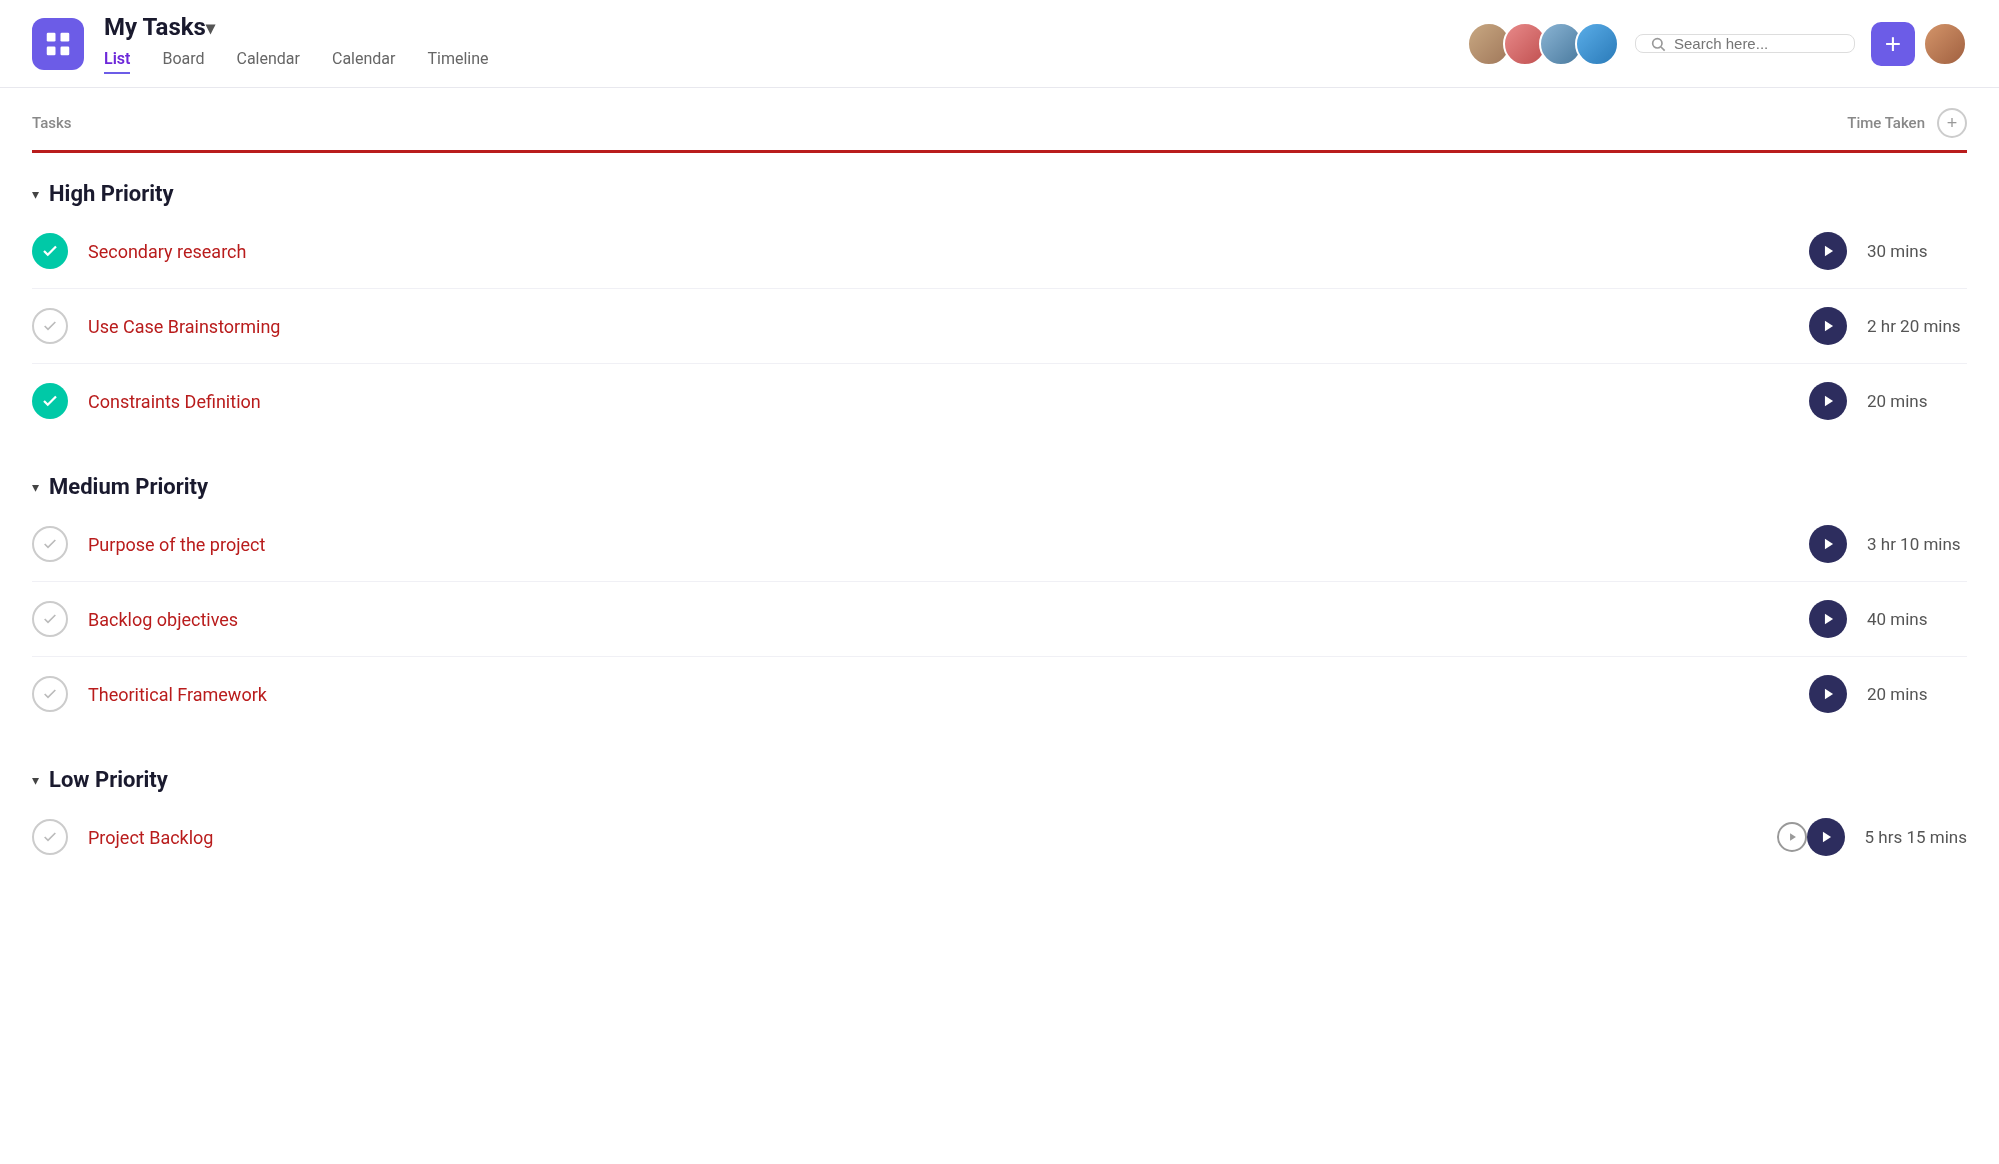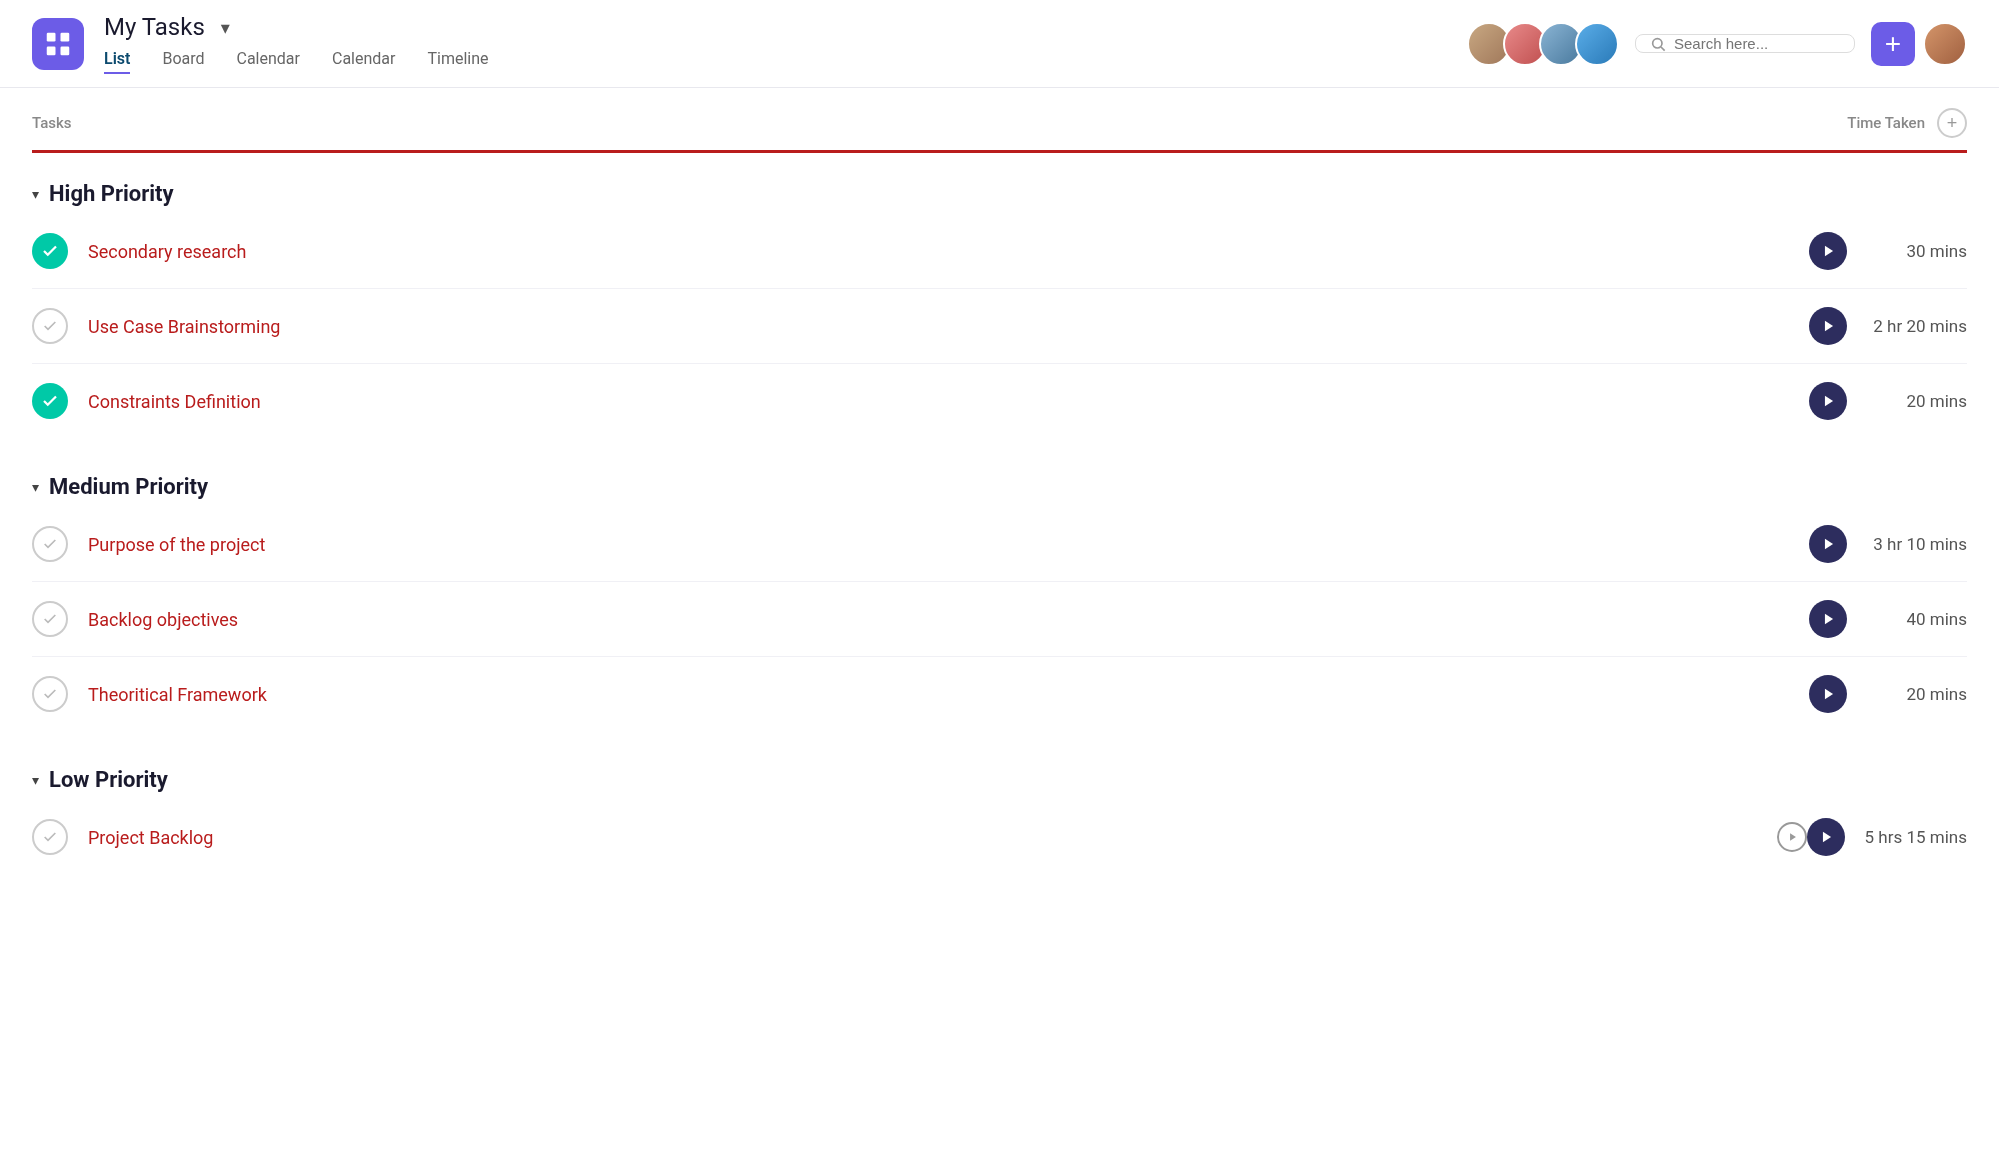--- a/index.html
+++ b/index.html
@@ -39,23 +39,23 @@
 
     .title-nav {
       display: flex;
       flex-direction: column;
       gap: 8px;
     }
 
     .page-title {
       display: flex;
       align-items: center;
-      gap: 16px;
+      gap: 0;
       font-size: 24px;
-      font-weight: 400;
+      font-weight: 700;
       color: #1a1a2e;
       cursor: pointer;
     }
     .page-title .chevron {
       font-size: 18px;
       color: #555;
     }
 
     .nav-tabs {
       display: flex;
@@ -63,21 +63,21 @@
     }
     .nav-tab {
       font-size: 16px;
       color: #666;
       cursor: pointer;
       padding-bottom: 4px;
       border-bottom: 2px solid transparent;
       text-decoration: none;
     }
     .nav-tab.active {
-      color: #0c4a6e;
+      color: #6d28d9;
       border-bottom-color: #6c5ce7;
       font-weight: 600;
     }
 
     .header-right {
       margin-left: auto;
       display: flex;
       align-items: center;
       gap: 16px;
     }
@@ -292,21 +292,20 @@
       fill: #999;
       width: 10px;
       height: 10px;
       margin-left: 2px;
     }
 
     .task-time {
       font-size: 17px;
       color: #555;
       min-width: 100px;
-      text-align: right;
     }
   </style>
 </head>
 <body>
 
 <div class="header">
   <div class="logo-icon">
     <svg viewBox="0 0 24 24">
       <rect x="3" y="3" width="7" height="7" rx="1"></rect>
       <rect x="14" y="3" width="7" height="7" rx="1"></rect>

